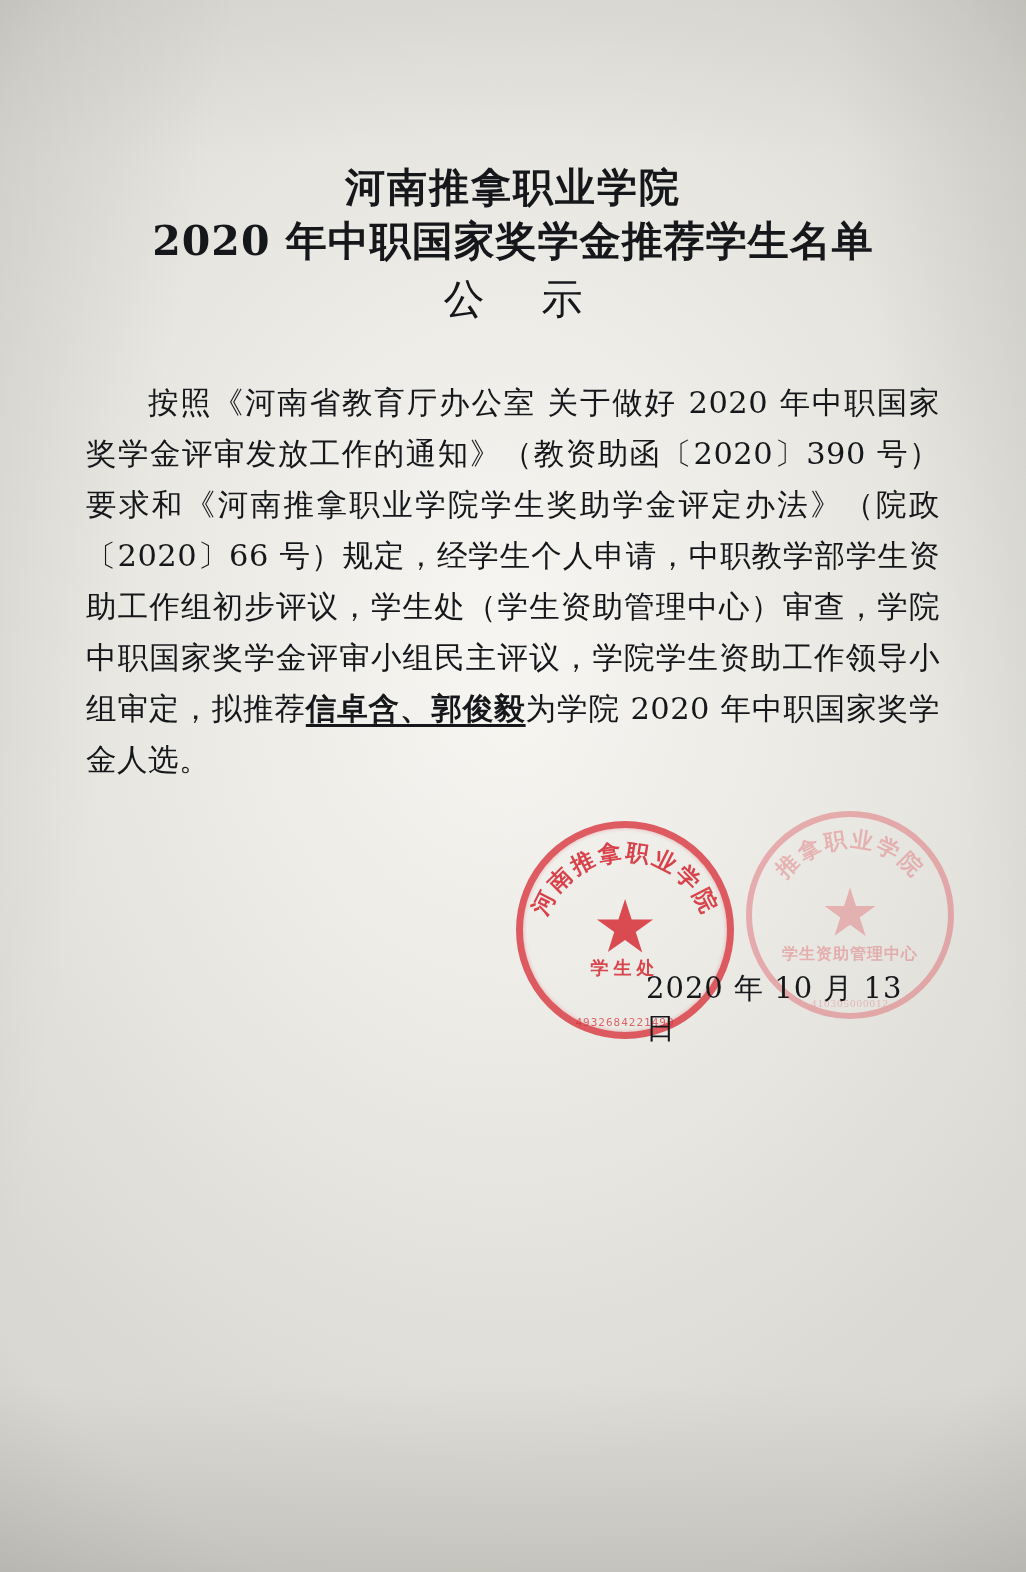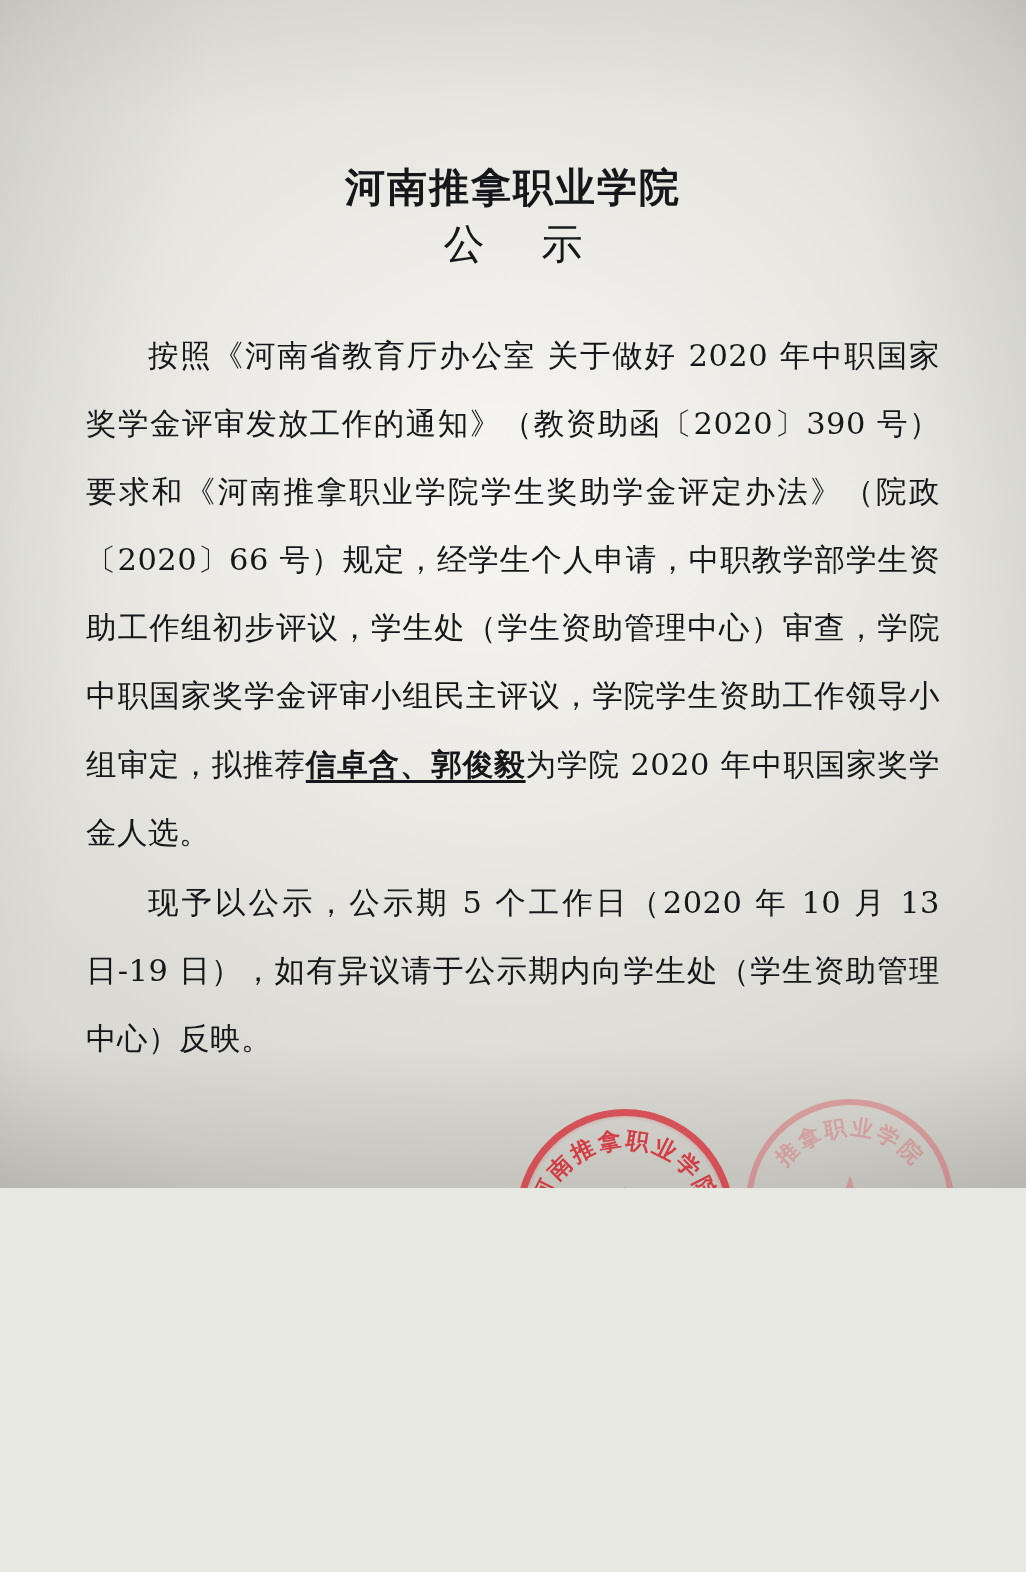--- a/index.html
+++ b/index.html
@@ -11,21 +11,21 @@
     height: 1572px;
     overflow: hidden;
     font-family: "DejaVu Serif", "Liberation Serif", serif;
     background: #e9e9e4;
   }
 
   
   #page {
     position: relative;
     width: 1026px;
-    height: 1188px;
+    height: 1572px;
     background:
       radial-gradient(ellipse 70% 55% at 48% 38%, #f6f5f1 0%, #eeedE8 55%, #e4e3dd 100%);
     overflow: hidden;
   }
   
   #page::before {
     content: "";
     position: absolute;
     inset: 0;
     background:
@@ -73,21 +73,21 @@
     letter-spacing: 22px;
     line-height: 1.5;
     padding-left: 22px;
   }
 
   
   .body-text {
     margin-top: 46px;
     color: #15171a;
     font-size: 30.5px;
-    line-height: 68px;
+    line-height: 51px;
     text-align: justify;
     text-justify: inter-ideograph;
     letter-spacing: 0.5px;
   }
   .body-text p {
     margin: 0 0 2px 0;
     text-indent: 62px;
   }
   .name-underline {
     text-decoration: underline;
@@ -192,26 +192,26 @@
 </style>
 </head>
 <body>
 
 <div id="page">
 
   <div class="content">
 
     <div class="doc-heading">
       <div class="line1">河南推拿职业学院</div>
+      <div class="line2">2020 年中职国家奖学金推荐学生名单</div>
       <div class="line3">公  示</div>
     </div>
 
     <div class="body-text">
       <p><span>按照《河南省教育厅办公室 关于做好 2020 年中职国家奖学金评审发放工作的通知》（教资助函〔2020〕390 号）要求和《河南推拿职业学院学生奖助学金评定办法》（院政〔2020〕66 号）规定，经学生个人申请，中职教学部学生资助工作组初步评议，学生处（学生资助管理中心）审查，学院中职国家奖学金评审小组民主评议，学院学生资助工作领导小组审定，拟推荐</span><span class="name-underline">信卓含、郭俊毅</span><span>为学院 2020 年中职国家奖学金人选。</span></p>
-      <p>现予以公示，公示期 5 个工作日（2020 年 10 月 13 日-19 日），如有异议请于公示期内向学生处（学生资助管理中心）反映。</p>
     </div>
 
     <div class="sign-block">
 
       <div class="seal seal-a">
         <div class="ring"></div>
         <svg viewBox="0 0 218 218">
           <defs>
             <path id="arcA" d="M 26,122 A 83,83 0 0 1 192,122" fill="none"></path>
           </defs>

